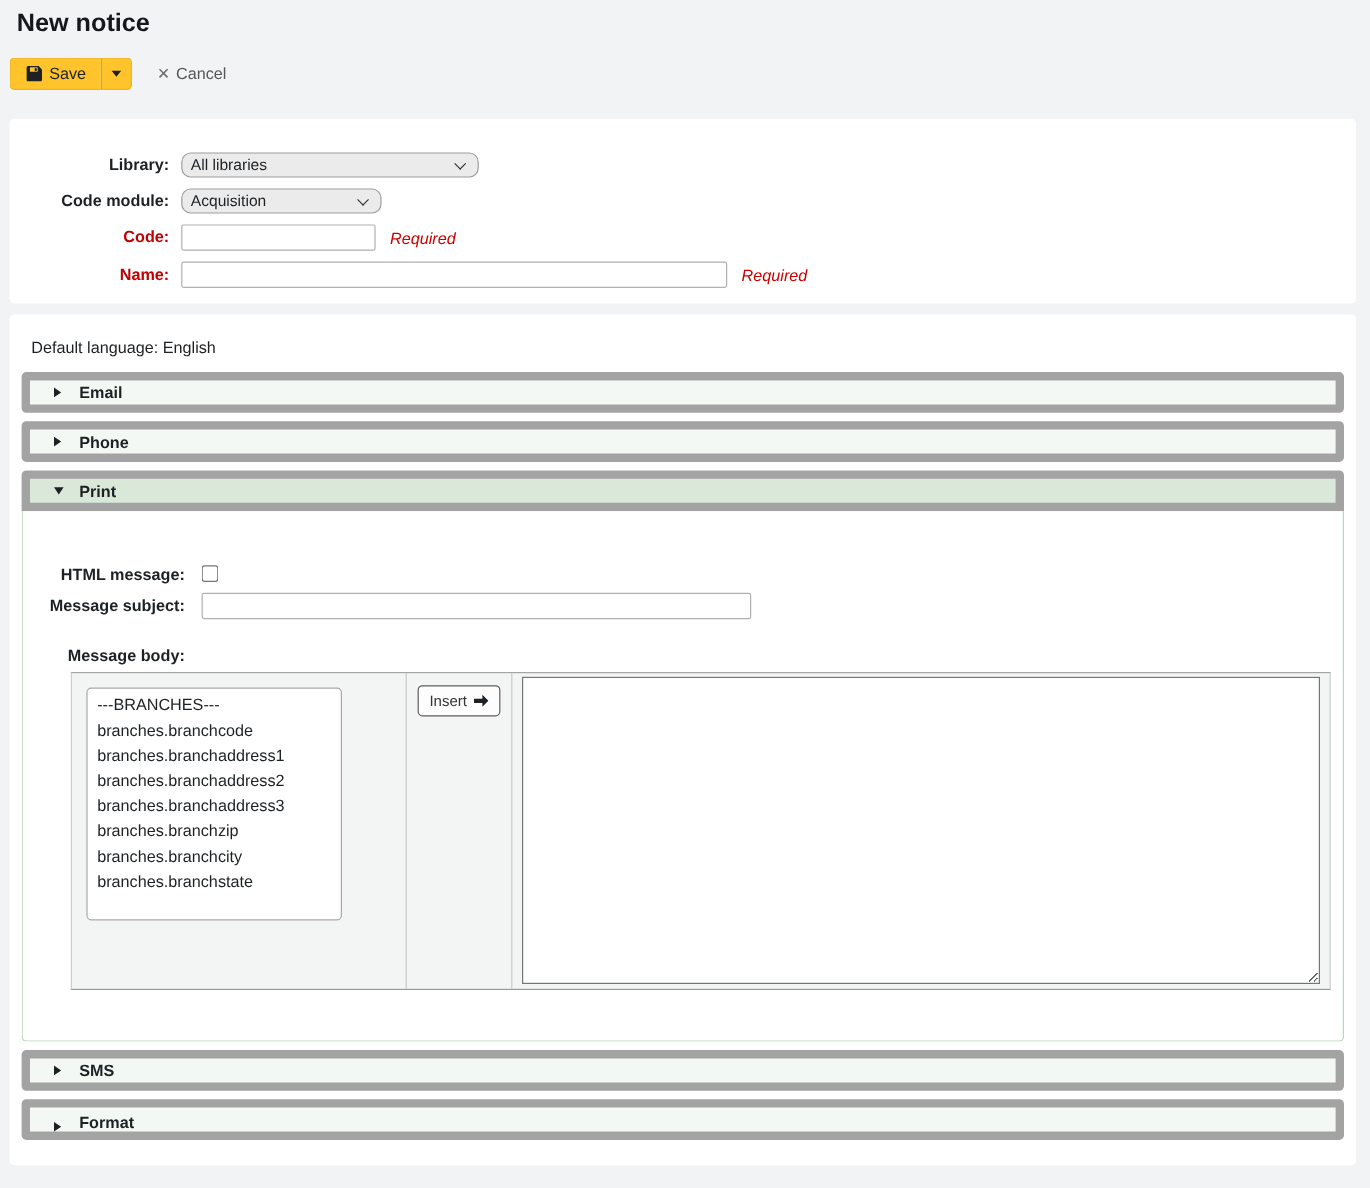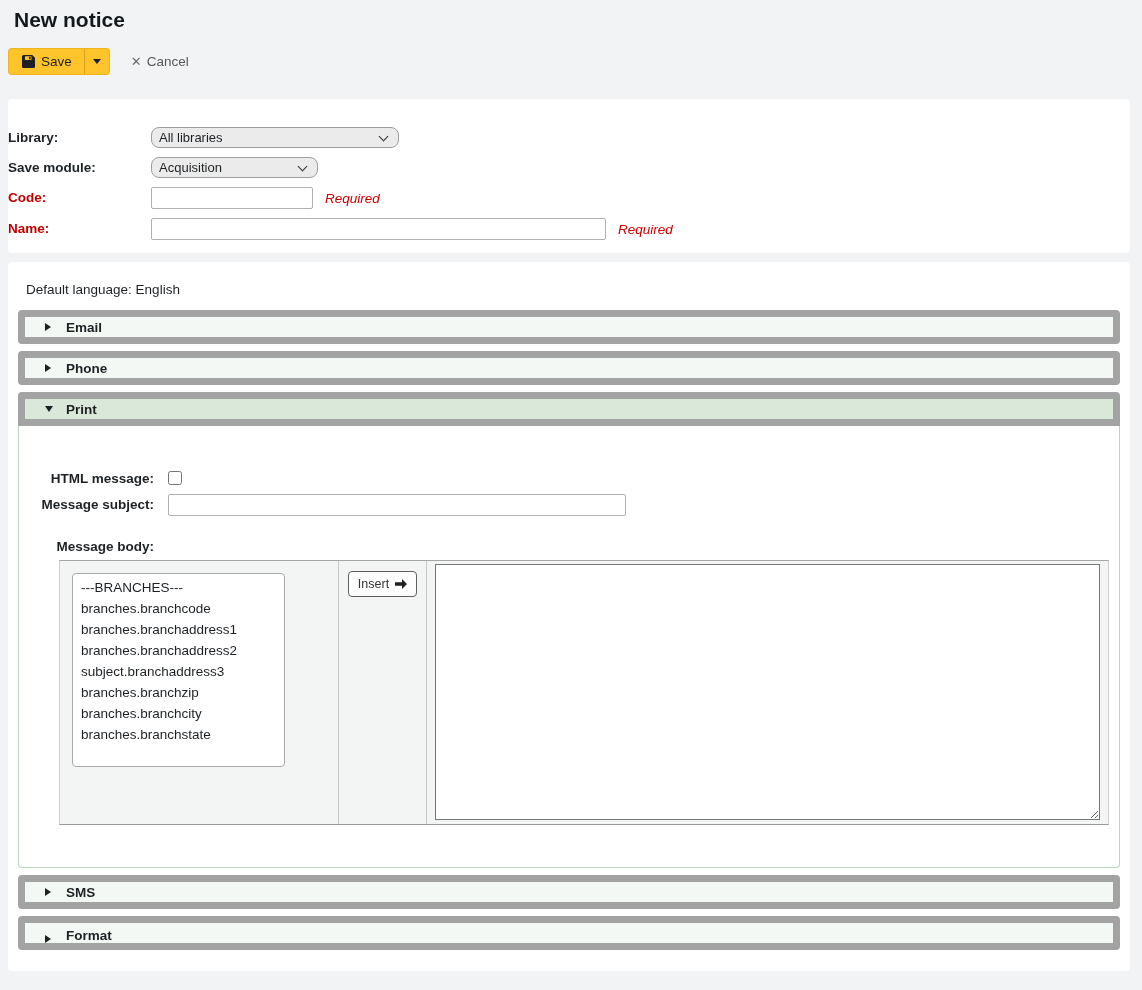--- a/index.html
+++ b/index.html
@@ -46,21 +46,21 @@
     background: #fff; border-radius: 4px;
     margin-left: 8px; width: 1122px;
   }
   .card-form { margin-top: 24px; padding: 28px 0 13px 0; }
   .card-main { margin-top: 9px; padding: 20px 10px 21px 10px; }
 
   
   .frow { display: flex; align-items: flex-start; margin-bottom: 9px; }
   .frow:last-child { margin-bottom: 0; }
   .flabel {
-    width: 133px; font-weight: 700;
+    width: 133px; text-align: right; font-weight: 700;
     margin-right: 10px; padding-top: 3px; line-height: 15px;
   }
   .flabel.req { color: #c00000; }
   .selwrap { position: relative; display: inline-block; }
   select.ksel {
     appearance: none; -webkit-appearance: none;
     background: #ebebeb; border: 1px solid #9e9e9e; border-radius: 8px;
     height: 21px; padding: 0 26px 0 7px; font-family: inherit; font-size: 13px;
     color: #1d2124;
   }
@@ -172,21 +172,21 @@
   <div class="frow">
     <label class="flabel">Library:</label>
     <span class="selwrap" style="width:248px;">
       <select class="ksel" style="width:248px;">
         <option>All libraries</option>
       </select>
       <span class="sel-chev"></span>
     </span>
   </div>
   <div class="frow">
-    <label class="flabel">Save module:</label>
+    <label class="flabel">Code module:</label>
     <span class="selwrap" style="width:167px;">
       <select class="ksel" style="width:167px;">
         <option>Acquisition</option>
       </select>
       <span class="sel-chev"></span>
     </span>
   </div>
   <div class="frow">
     <label class="flabel req">Code:</label>
     <input type="text" class="ktext w-code" value="" style="">
@@ -232,21 +232,21 @@
       <label class="plabel">Message body:</label>
     </div>
 
     <div class="insert-table">
       <div class="cell-fields">
         <div class="listbox" role="listbox">
             <div class="opt" role="option">---BRANCHES---</div>
             <div class="opt" role="option">branches.branchcode</div>
             <div class="opt" role="option">branches.branchaddress1</div>
             <div class="opt" role="option">branches.branchaddress2</div>
-            <div class="opt" role="option">subject.branchaddress3</div>
+            <div class="opt" role="option">branches.branchaddress3</div>
             <div class="opt" role="option">branches.branchzip</div>
             <div class="opt" role="option">branches.branchcity</div>
             <div class="opt" role="option">branches.branchstate</div>
           </div>
       </div>
       <div class="cell-insert">
         <button class="btn-insert">
           <span>Insert</span>
           <span style="display:inline-flex;">
             <svg width="12" height="10" viewBox="0 0 12 10">

